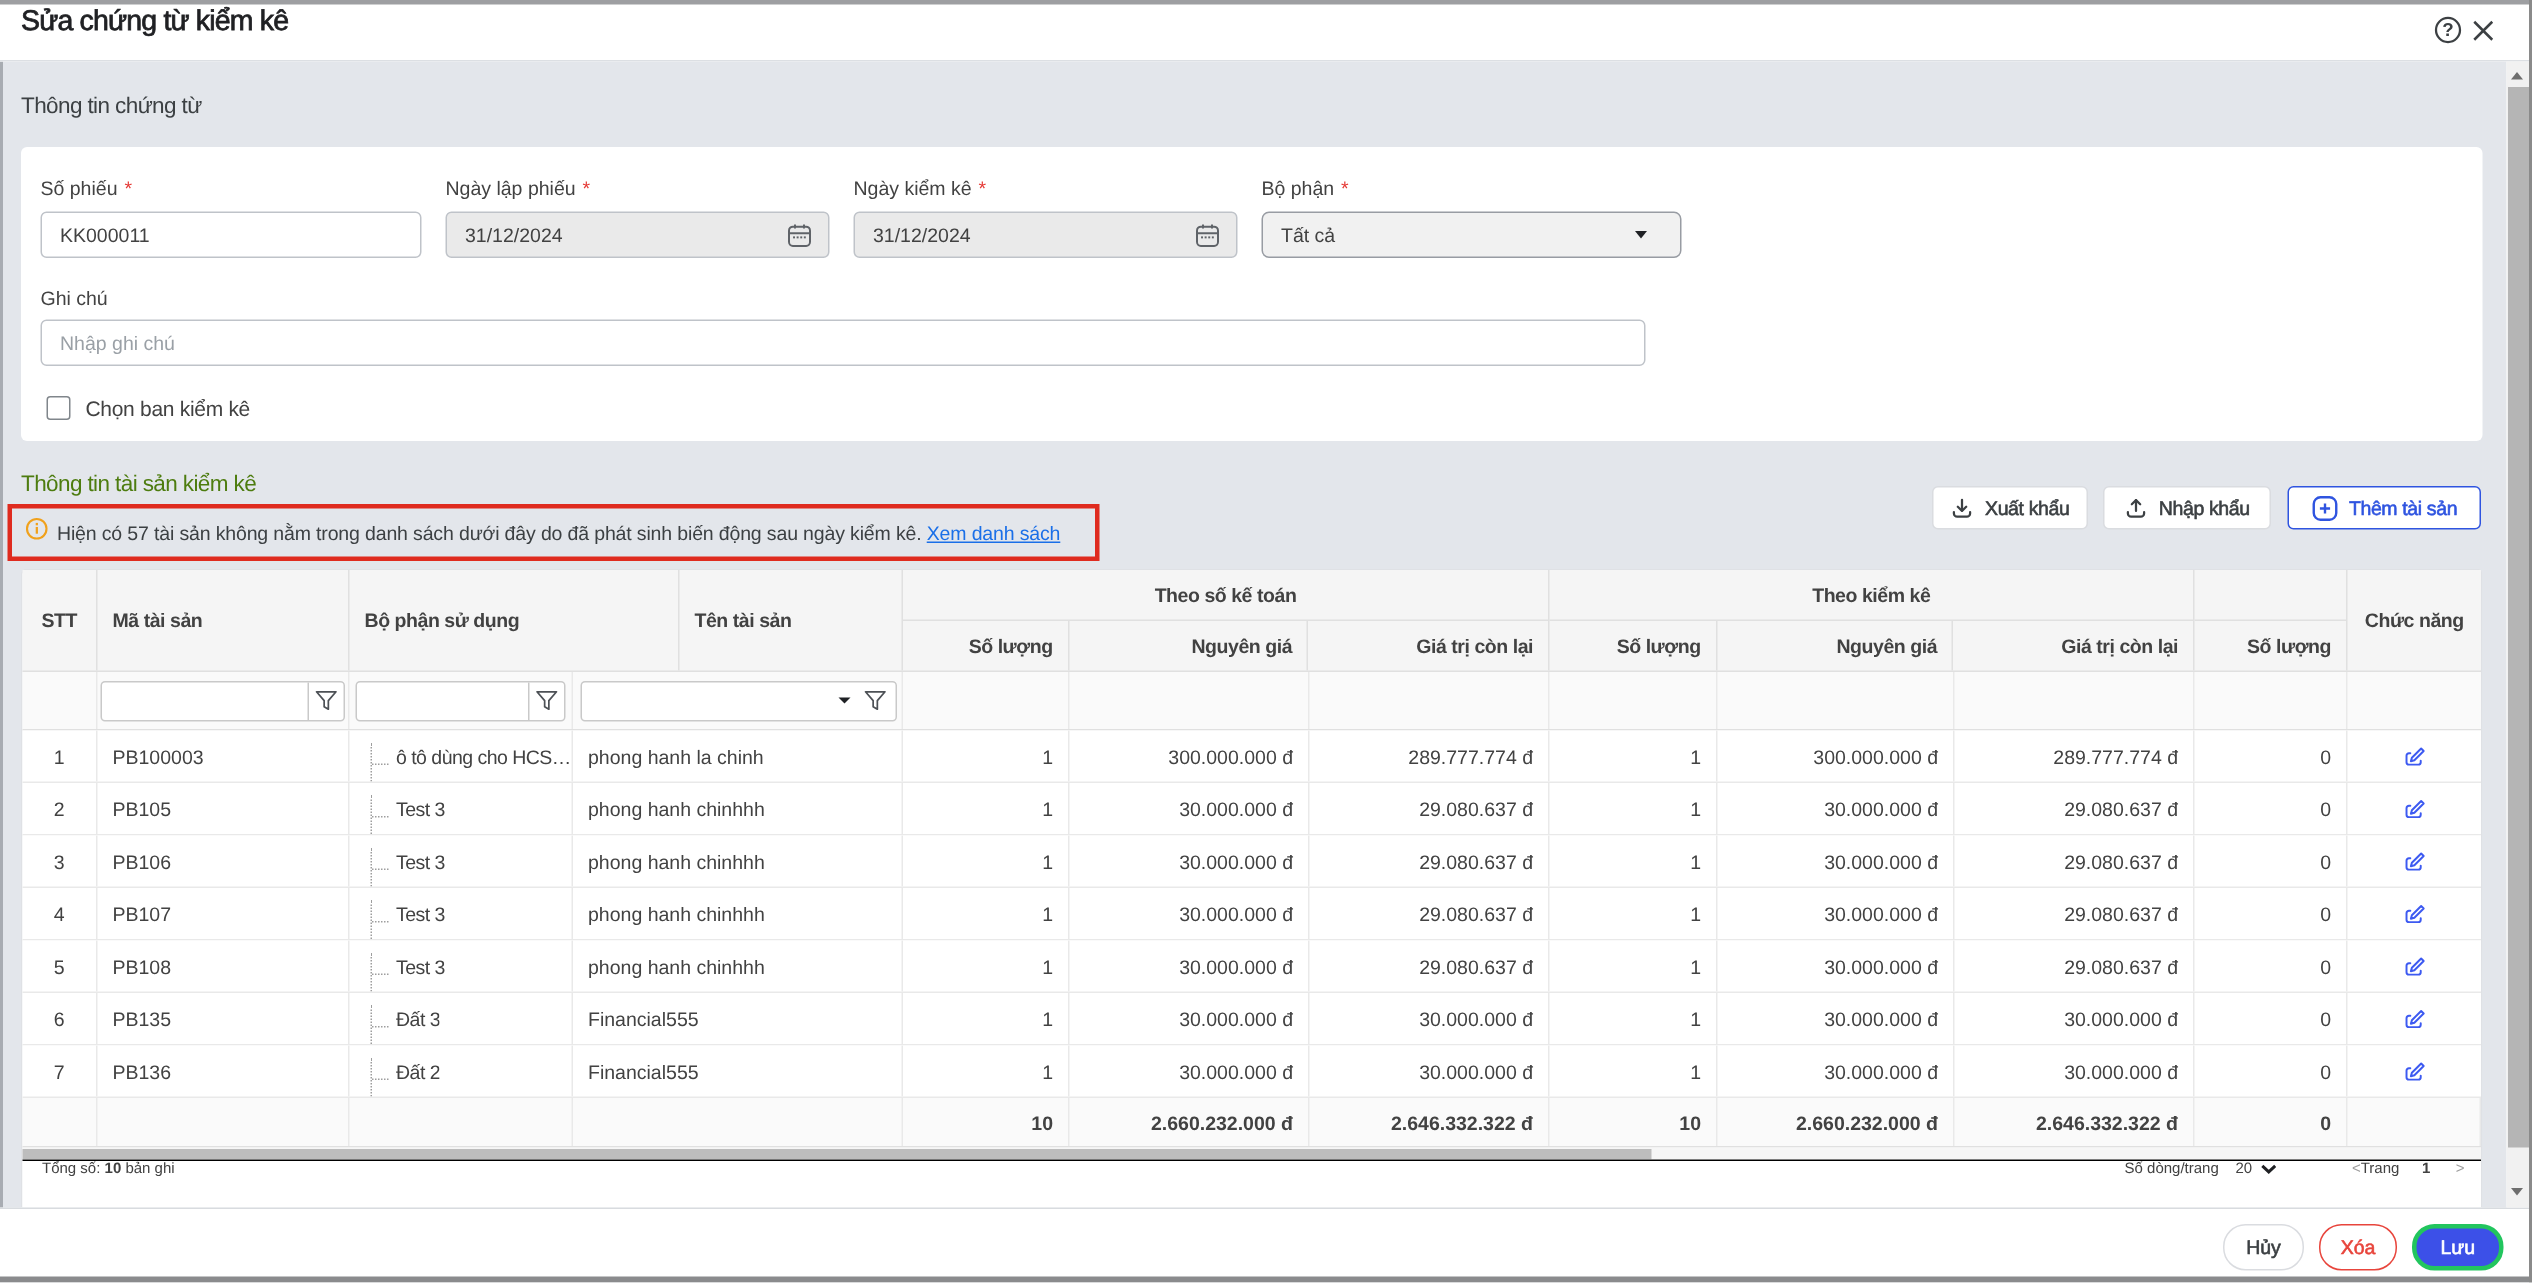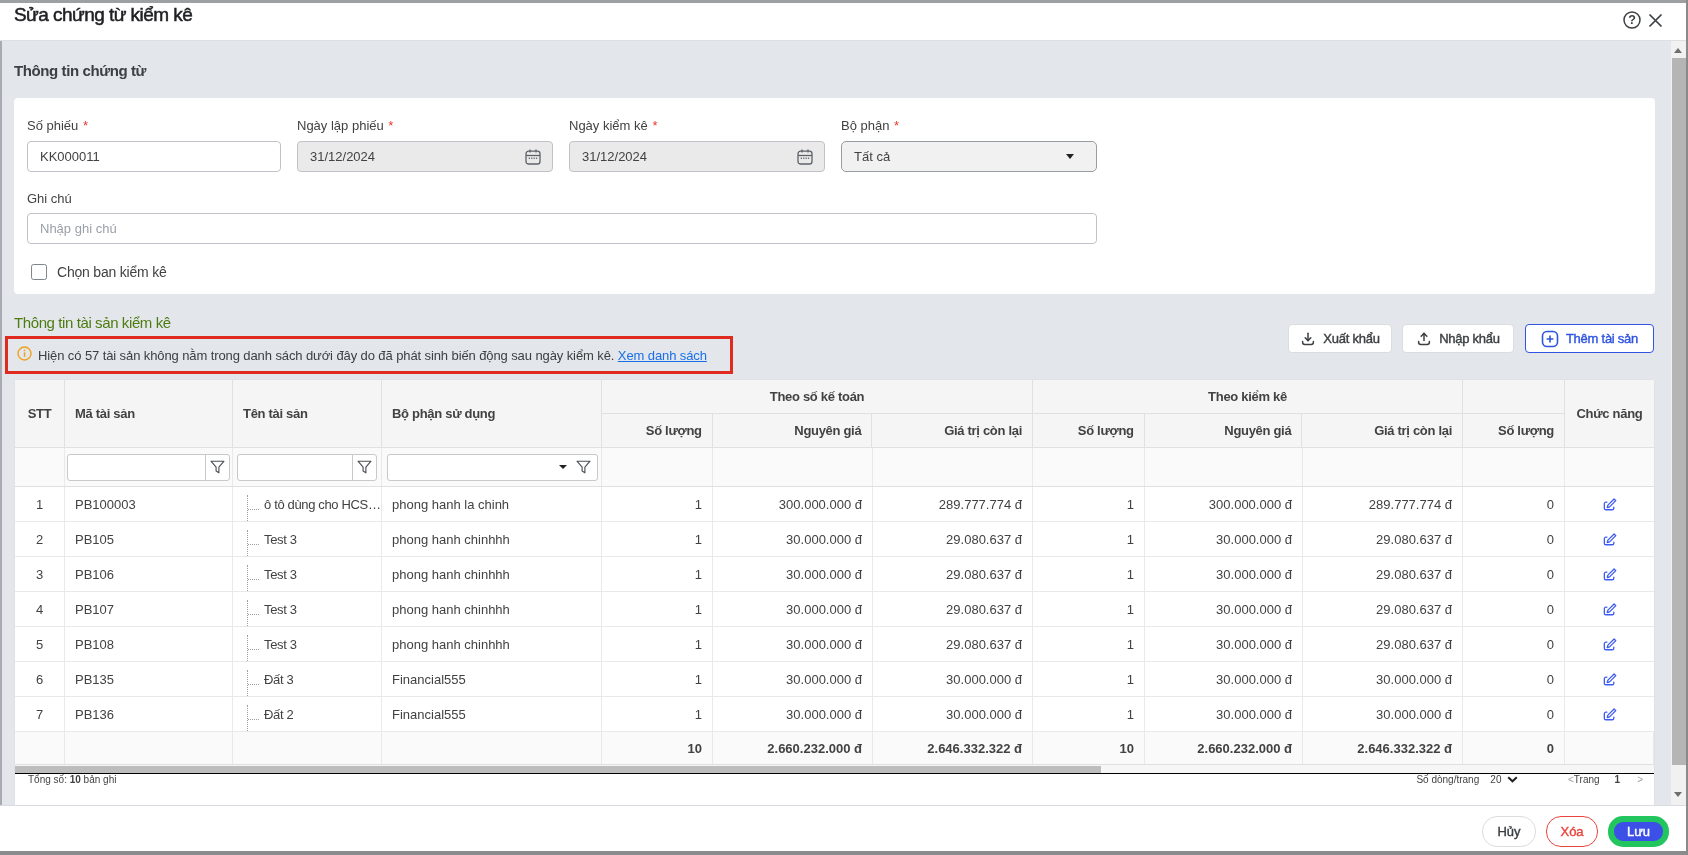--- a/index.html
+++ b/index.html
@@ -10,21 +10,21 @@
 .topstrip{left:0;top:0;width:1688px;height:3px;background:#9e9fa2}
 .bottomstrip{left:0;top:851px;width:1688px;height:4px;background:#8a8b8d}
 .rightedge{left:1686px;top:0;width:2px;height:855px;background:#8a8a8a}
 
 .titlebar{left:0;top:3px;width:1688px;height:38px;background:#fff;border-bottom:1px solid #dcdfe3}
 .title{left:14px;top:2px;font-size:19px;font-weight:400;color:#202124;line-height:26px;letter-spacing:-0.55px;-webkit-text-stroke:0.5px #202124}
 .helpic{left:1622px;top:10px}
 .closeic{left:1648px;top:13px}
 
 .greybody{left:0;top:41px;width:1671px;height:765px;background:#e3e6eb;border-left:2px solid #a8acb2}
-.sec1{left:14px;top:62px;font-size:15px;font-weight:700;color:#3c4043;letter-spacing:-0.4px}
+.sec1{left:14px;top:62px;font-size:15px;font-weight:400;color:#3c4043;letter-spacing:-0.4px}
 .card1{left:14px;top:98px;width:1641px;height:196px;background:#fff;border-radius:4px}
 .lbl{font-size:13px;color:#424242}
 .star{color:#e53935;margin-left:1px}
 .inp{position:absolute;height:31px;border:1px solid #bfc3c9;border-radius:4px;background:#fff;font-size:13px;color:#424242;display:flex;align-items:center;padding:0 12px}
 .inp.dis{background:#eaeaea;justify-content:space-between;padding-right:9px}
 .ph{color:#9aa0a6}
 .caret{width:0;height:0;border-left:4.5px solid transparent;border-right:4.5px solid transparent;border-top:5.5px solid #1f2125}
 .cb{left:17px;top:166px;width:16px;height:16px;border:1.8px solid #80868b;border-radius:2.5px;background:#fff}
 .cblbl{left:43px;top:166px;font-size:14px;letter-spacing:-0.2px}
 
@@ -114,21 +114,21 @@
           <path d="M3 8.5 H17"></path>
           <path d="M7 2.6 v2.8 M13 2.6 v2.8"></path>
           <g fill="#5f6368" stroke="none">
             <rect x="5.7" y="10.6" width="1.3" height="1.3"></rect>
             <rect x="8.1" y="10.6" width="1.3" height="1.3"></rect>
             <rect x="10.5" y="10.6" width="1.3" height="1.3"></rect>
             <rect x="12.9" y="10.6" width="1.3" height="1.3"></rect>
           </g>
         </svg>
       </div>
-  <div class="inp" style="left:827px;top:43px;width:256px;justify-content:space-between;padding-right:22px;background:#f1f1f1;border-color:#989ca3;border-radius:5px">
+  <div class="inp" style="left:827px;top:43px;width:280px;justify-content:space-between;padding-right:22px;background:#f1f1f1;border-color:#989ca3;border-radius:5px">
         <span>Tất cả</span>
         <span class="caret"></span>
       </div>
   <div class="abs lbl" style="left:13px;top:93px">Ghi chú</div>
   <div class="inp" style="left:13px;top:115px;width:1070px">
         <span class="ph">Nhập ghi chú</span>
       </div>
   <div class="abs cb"></div>
   <div class="abs cblbl">Chọn ban kiểm kê</div>
 </div>
@@ -155,22 +155,22 @@
           <rect x="6.8" y="6.3" width="1.5" height="4.5" fill="#f0a11c"></rect>
           <rect x="6.8" y="3.6" width="1.5" height="1.6" fill="#f0a11c"></rect>
         </svg></span>
       <span class="warntxt">Hiện có 57 tài sản không nằm trong danh sách dưới đây do đã phát sinh biến động sau ngày kiểm kê. <span class="lnk">Xem danh sách</span></span>
     </div>
 
 <div class="abs twrap">
  <div class="hdr">
   <div class="hcol c1" style="justify-content:center">STT</div>
   <div class="hcol c2 pl">Mã tài sản</div>
+  <div class="hcol c4 pl">Bộ phận sử dụng</div>
   <div class="hcol c3 pl">Tên tài sản</div>
-  <div class="hcol c4 pl">Bộ phận sử dụng</div>
   <div class="hgrp" style="width:431px">
           <div class="gt">Theo số kế toán</div>
           <div class="gb">
             <div class="hc" style="width:111px">Số lượng</div>
             <div class="hc" style="width:160px">Nguyên giá</div>
             <div class="hc" style="width:160px">Giá trị còn lại</div>
           </div>
         </div>
   <div class="hgrp" style="width:430px">
           <div class="gt">Theo kiểm kê</div>
@@ -406,21 +406,21 @@
           <span style="">Trang</span>
           <b style="margin-left:15px">1</b>
           <span style="margin-left:17px;color:#9e9e9e">&gt;</span>
         </div>
  </div>
 </div>
 
 <div class="abs bottombar">
  <div class="bbtn" style="left:1482px;width:54px;border:1px solid #dadce0;background:#fff;color:#3c4043">Hủy</div>
  <div class="bbtn" style="left:1546px;width:52px;border:1px solid #e8453c;background:#fff;color:#e8453c">Xóa</div>
- <div class="bbtn" style="left:1608px;width:61px;border:6px solid #22c55e;background:#3c50e8;color:#fff">Lưu</div>
+ <div class="bbtn" style="left:1608px;width:61px;border:3px solid #22c55e;background:#3c50e8;color:#fff">Lưu</div>
 </div>
 
 <div class="abs vsb">
  <div class="vthumb"></div>
  <div class="varr" style="top:6.5px;border-bottom:5.5px solid #6e6e6e"></div>
  <div class="varr" style="top:751px;border-top:5.5px solid #6e6e6e"></div>
 </div>
 <div class="abs bottomstrip"></div>
 <div class="abs rightedge"></div>
 </div>

